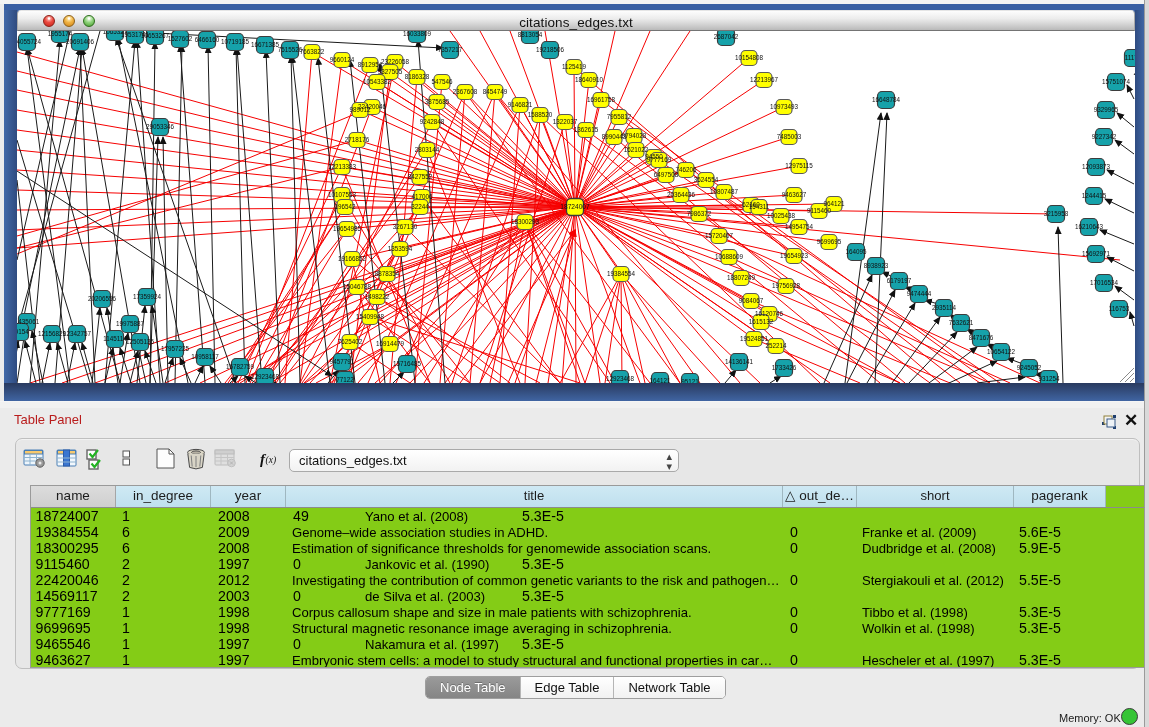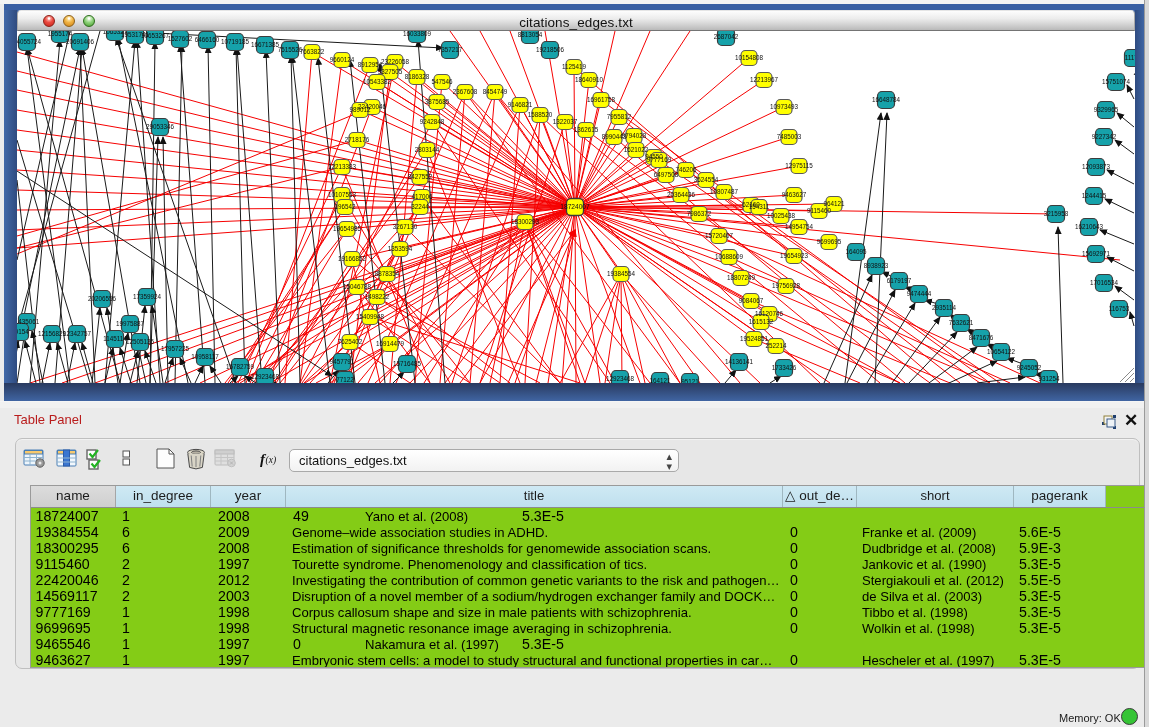--- a/index.html
+++ b/index.html
@@ -765,45 +765,43 @@
           <div class="c5">Franke et al. (2009)</div>
           <div class="c6">5.6E-5</div>
         </div>
 <div class="tr">
           <div class="c0">18300295</div>
           <div class="c1">6</div>
           <div class="c2">2008</div>
           <div class="c3">Estimation of significance thresholds for genomewide association scans.</div>
           <div class="c4">0</div>
           <div class="c5">Dudbridge et al. (2008)</div>
-          <div class="c6">5.9E-3</div>
+          <div class="c6">5.9E-5</div>
         </div>
 <div class="tr">
           <div class="c0">9115460</div>
           <div class="c1">2</div>
           <div class="c2">1997</div>
-          <div class="c3">Tourette syndrome. Phenomenology and classification of tics.</div>
           <div class="c4">0</div>
           <div class="c5">Jankovic et al. (1990)</div>
           <div class="c6">5.3E-5</div>
         </div>
 <div class="tr">
           <div class="c0">22420046</div>
           <div class="c1">2</div>
           <div class="c2">2012</div>
           <div class="c3">Investigating the contribution of common genetic variants to the risk and pathogen…</div>
           <div class="c4">0</div>
           <div class="c5">Stergiakouli et al. (2012)</div>
           <div class="c6">5.5E-5</div>
         </div>
 <div class="tr">
           <div class="c0">14569117</div>
           <div class="c1">2</div>
           <div class="c2">2003</div>
-          <div class="c3">Disruption of a novel member of a sodium/hydrogen exchanger family and DOCK…</div>
           <div class="c4">0</div>
           <div class="c5">de Silva et al. (2003)</div>
           <div class="c6">5.3E-5</div>
         </div>
 <div class="tr">
           <div class="c0">9777169</div>
           <div class="c1">1</div>
           <div class="c2">1998</div>
           <div class="c3">Corpus callosum shape and size in male patients with schizophrenia.</div>
           <div class="c4">0</div>
@@ -833,17 +831,22 @@
           <div class="c2">1997</div>
           <div class="c3">Embryonic stem cells: a model to study structural and functional properties in car…</div>
           <div class="c4">0</div>
           <div class="c5">Hescheler et al. (1997)</div>
           <div class="c6">5.3E-5</div>
         </div>
       <div id="vscroll">
           <div id="vthumb"></div>
         </div>
     </div>
+    <div id="tabs">
+        <div class="tab sel">Node Table</div>
+        <div class="tab">Edge Table</div>
+        <div class="tab">Network Table</div>
+      </div>
   </div>
   <div id="memory">Memory: OK</div>
   <div id="memdot"></div>
 </div>
 <div id="rightstrip"></div>
 
 </body></html>

